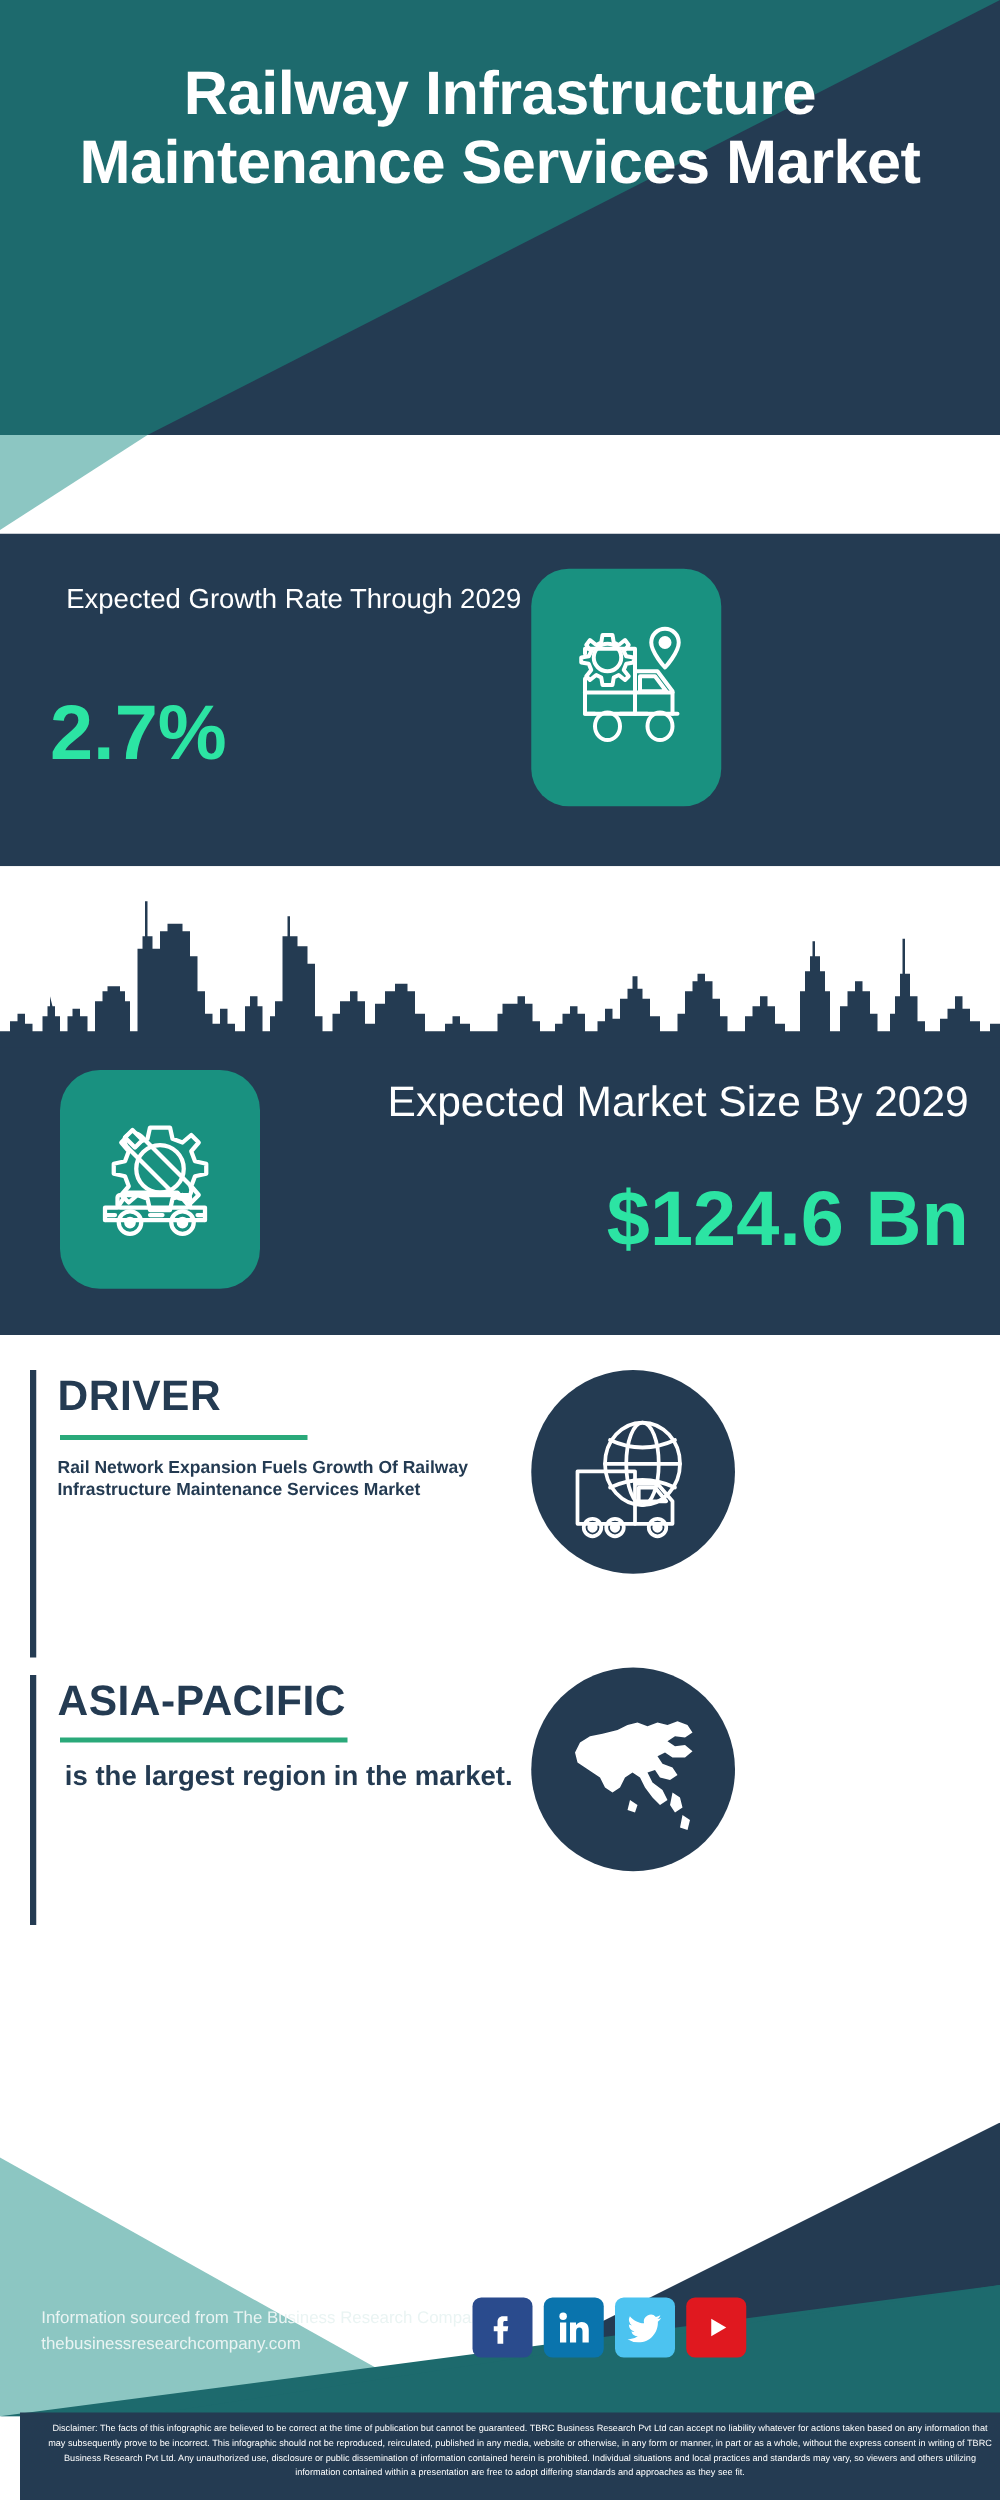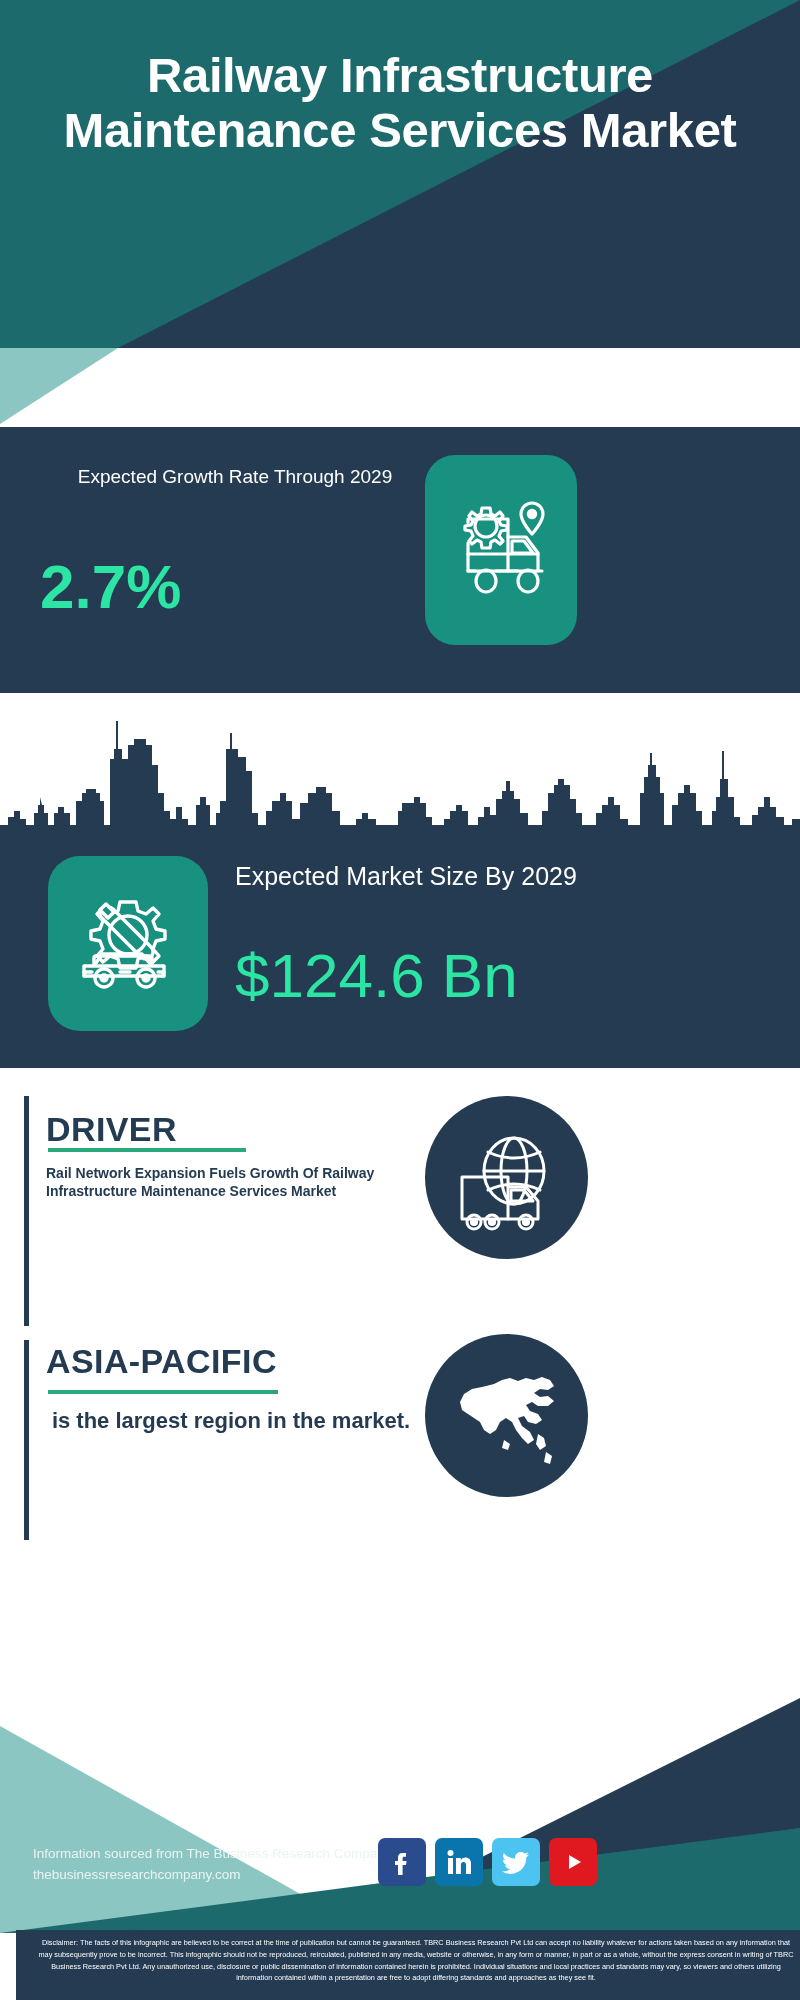--- a/index.html
+++ b/index.html
@@ -32,21 +32,21 @@
     position:absolute; left:0; top:348px; width:800px; height:80px;
   }
 
   
   .stat1 {
     position:absolute; left:0; top:427px; width:800px; height:266px;
     background:#243b52;
   }
   .stat1-label {
     position:absolute; left:40px; top:38px; width:390px;
-    color:#ffffff; font-size:19px; line-height:1.28; text-align:center;
+    color:#ffffff; font-size:22px; line-height:1.28; text-align:center;
   }
   .stat1-value {
     position:absolute; left:40px; top:124px; width:390px;
     color:#2ce4a3; font-size:62px; font-weight:bold; text-align:left;
   }
   .icon-tile {
     position:absolute; background:#199180; border-radius:30px;
     display:flex; align-items:center; justify-content:center;
   }
   .tile1 { left:425px; top:28px; width:152px; height:190px; }
@@ -59,25 +59,25 @@
   .skyline-band svg { position:absolute; left:0; bottom:0; width:800px; height:175px; display:block; }
 
   
   .stat2 {
     position:absolute; left:0; top:838px; width:800px; height:230px;
     background:#243b52;
   }
   .tile2 { left:48px; top:18px; width:160px; height:175px; border-radius:32px; }
   .stat2-label {
     position:absolute; left:235px; top:22px; width:540px;
-    color:#ffffff; font-size:25px; line-height:1.3; text-align:left;
+    color:#ffffff; font-size:34px; line-height:1.3; text-align:right;
   }
   .stat2-value {
     position:absolute; left:235px; top:102px; width:540px;
-    color:#2ce4a3; font-size:62px; font-weight:normal; text-align:left;
+    color:#2ce4a3; font-size:62px; font-weight:bold; text-align:right;
     white-space:nowrap;
   }
 
   
   .content { position:absolute; left:0; top:1068px; width:800px; height:630px; background:#ffffff; }
 
   .card { position:absolute; }
   .card-bar {
     position:absolute; left:0; top:0; width:5px; background:#243b52;
   }
@@ -94,21 +94,21 @@
     width:370px;
   }
   .circ {
     position:absolute; border-radius:50%; background:#243b52;
     display:flex; align-items:center; justify-content:center;
   }
 
   
   #driver-card { left:24px; top:28px; width:420px; height:230px; }
   #driver-card .card-bar { height:230px; }
-  #driver-card .card-title { top:14px; }
+  #driver-card .card-title { top:2px; }
   #driver-card .card-rule { top:52px; }
   #driver-card .card-body { top:68px; }
   #driver-circle { left:425px; top:28px; width:163px; height:163px; }
 
   
   #asia-card { left:24px; top:272px; width:420px; height:200px; }
   #asia-card .card-bar { height:200px; }
   #asia-card .card-title { top:2px; }
   #asia-card .card-rule { top:50px; width:230px; }
   #asia-card .card-body { top:66px; font-size:22px;text-align:center; }

